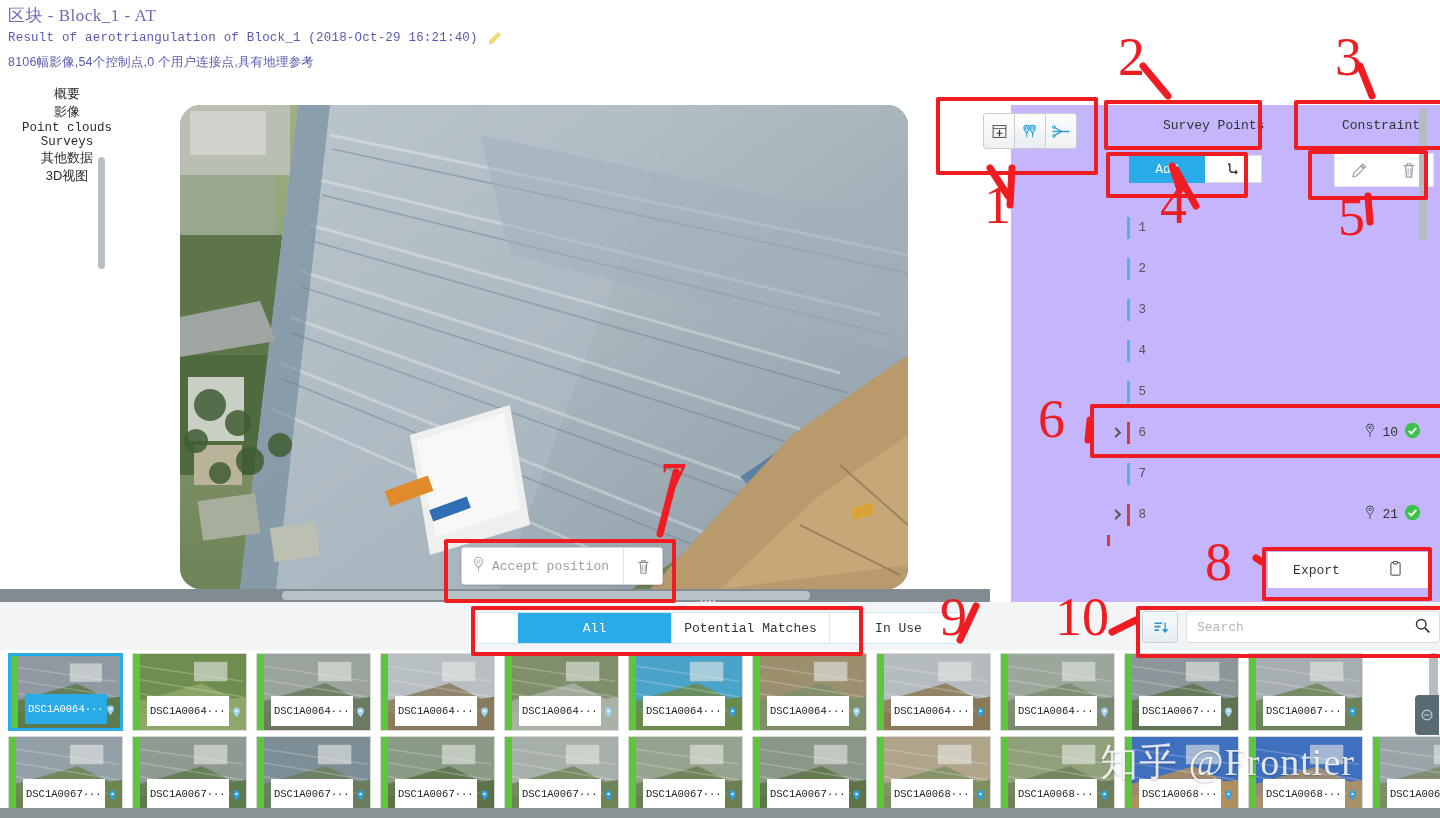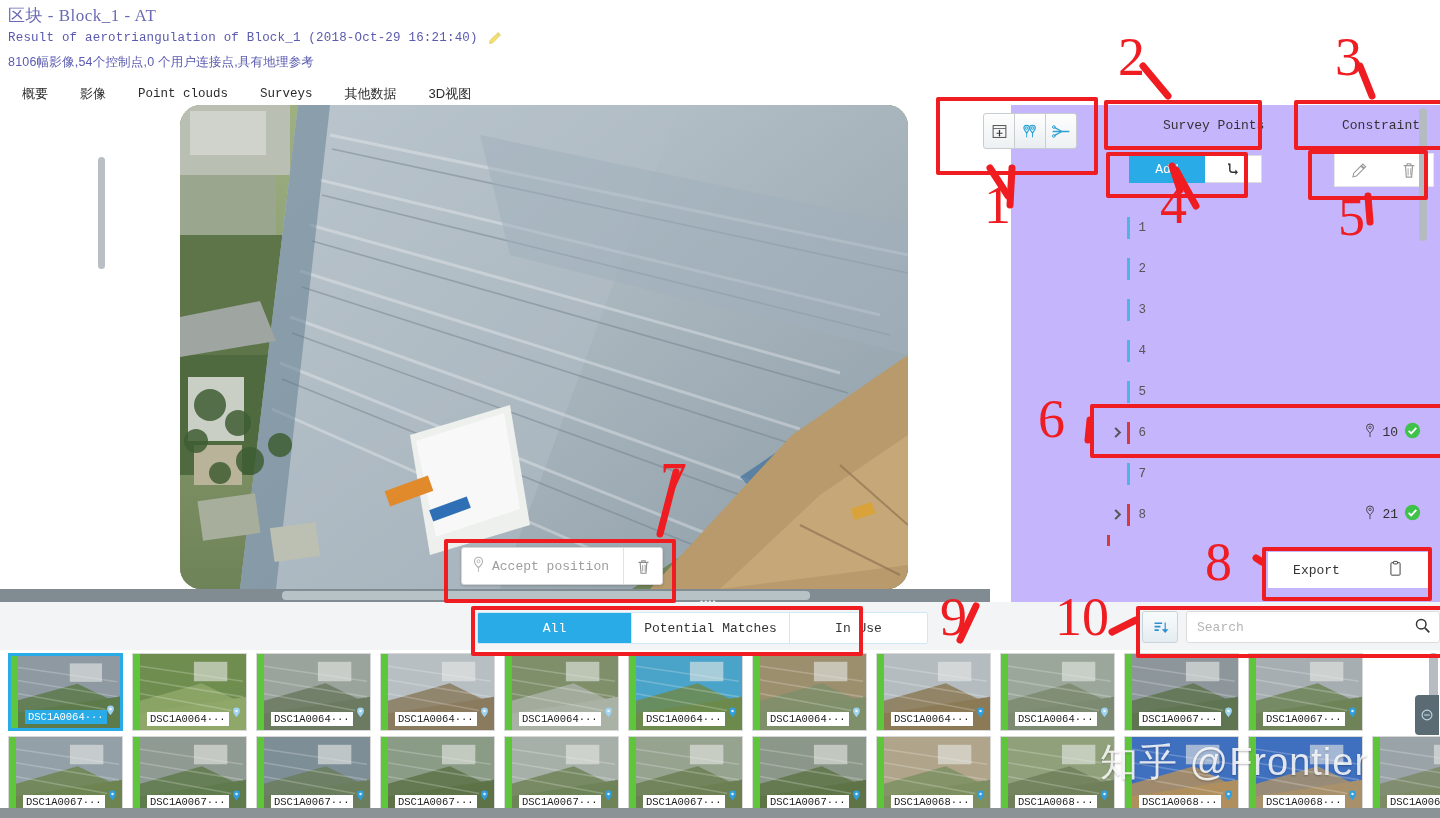--- a/index.html
+++ b/index.html
@@ -25,21 +25,21 @@
   #subtitle-row { position:absolute; left:8px; top:31px; display:flex; align-items:center; gap:10px; }
   #subtitle {
     font-size:12.5px; color:#5a5ab0; letter-spacing:0.2px;
     font-family:Liberation Mono, monospace; white-space:nowrap;
   }
   .pencil-yellow { width:14px; height:14px; display:block; }
   #stats-line {
     position:absolute; left:8px; top:54px;
     font-size:12.5px; color:#5a5ab0; letter-spacing:0.2px; white-space:nowrap;
   }
-  #tabbar { position:absolute; left:6px; top:85px; display:flex; align-items:center; gap:0; z-index:40; }
+  #tabbar { position:absolute; left:6px; top:85px; display:flex; align-items:center; gap:0; z-index:40;flex-direction:column; }
   .tab-item {
     font-size:13px; color:#2b2b2b; padding:0 16px; cursor:pointer; white-space:nowrap;
     font-family:"Liberation Sans", sans-serif;
   }
   .tab-item.mono { font-family:"Liberation Mono", monospace; font-size:12.5px; }
 
   
   #viewer {
     position:absolute; left:180px; top:105px; width:728px; height:484px;
     overflow:hidden; background:#7d8a6a;border-radius:21px;
@@ -141,21 +141,21 @@
   #filter-tabs {
     position:absolute; left:477px; top:612px; height:30px; display:flex;
     border:1px solid #cfe8f6; background:#fff; border-radius:2px; overflow:hidden;
   }
   .ftab {
     display:flex; align-items:center; justify-content:center; cursor:pointer;
     font-size:13px; color:#333; font-family:"Liberation Mono", monospace; white-space:nowrap;
     border-right:1px solid #cfe8f6;
   }
   .ftab:last-child { border-right:none; }
-  .ftab.active { background:#29abe8; color:#fff; }
+  .ftab.active { background:#29abe8; color:#fff;margin-left:40px; }
 
   #search-wrap { position:absolute; left:1142px; top:611px; display:flex; align-items:center; gap:8px; }
   #sort-btn {
     width:34px; height:30px; border:1px solid #c9d4da; border-radius:3px;
     background:linear-gradient(#f8fbfc,#e4edf2); display:flex; align-items:center; justify-content:center; cursor:pointer;
   }
   #search-box {
     width:236px; height:30px; border:1px solid #dcdcdc; border-radius:3px; background:#fff;
     display:flex; align-items:center; padding:0 8px; gap:6px;
   }
@@ -171,34 +171,34 @@
   #thumb-row-1 { top:3px; }
   #thumb-row-2 { top:86px; }
   .thumb {
     position:relative; width:115px; height:78px; overflow:hidden; background:#6d7f55;
     border:1px solid #d8d8d8; box-sizing:border-box;
   }
   .thumb.selected { border:3px solid #29abe8; }
   .thumb-green { position:absolute; left:0; top:0; width:7px; height:100%; background:#5ec63a; }
   .thumb-label {
     position:absolute; left:14px; bottom:4px;
-    background:#ffffff; color:#1b1b1b; font-size:10.5px; padding:1px 3px;
+    background:#ffffff; color:#1b1b1b; font-size:10.5px; padding:9px 3px;
     font-family:"Liberation Mono", monospace; white-space:nowrap; line-height:12px;
   }
   .thumb.selected .thumb-label { background:#29abe8; color:#ffffff; }
   .thumb-pin { position:absolute; right:4px; bottom:5px; }
   #thumbs-hscroll { position:absolute; left:0; top:808px; width:1440px; height:10px; background:#8b9397; }
   #thumbs-vscroll { position:absolute; left:1429px; top:653px; width:9px; height:56px; background:#b6bcc1; border-radius:4px; }
   #thumbs-grip { position:absolute; left:1415px; top:695px; width:24px; height:40px; background:#5a6b74; border-radius:4px 0 0 4px; display:flex; align-items:center; justify-content:center; }
 
   
   #watermark {
     position:absolute; left:1100px; top:737px;
     font-size:38px; color:rgba(255,255,255,0.85);
-    font-family:Liberation Sans, sans-serif; letter-spacing:1px;
+    font-family:Liberation Serif, serif; letter-spacing:1px;
     text-shadow:0 1px 2px rgba(0,0,0,.25); pointer-events:none; white-space:nowrap;
   }
 
   
   .anno-box { position:absolute; border:4px solid #ef1c22; border-radius:2px; pointer-events:none; }
   .anno-num {
     position:absolute; color:#ef1c22; font-size:54px; line-height:1;
     font-family:"Liberation Serif", serif; font-weight:400; pointer-events:none;
   }
   #anno-svg { position:absolute; left:0; top:0; width:1440px; height:818px; pointer-events:none; z-index:60; }

